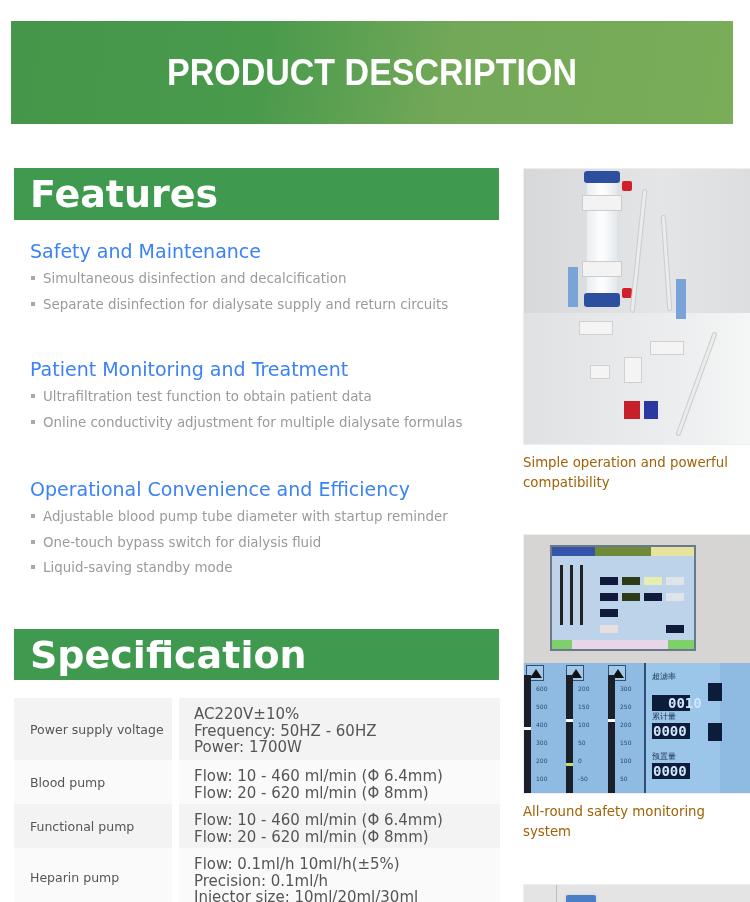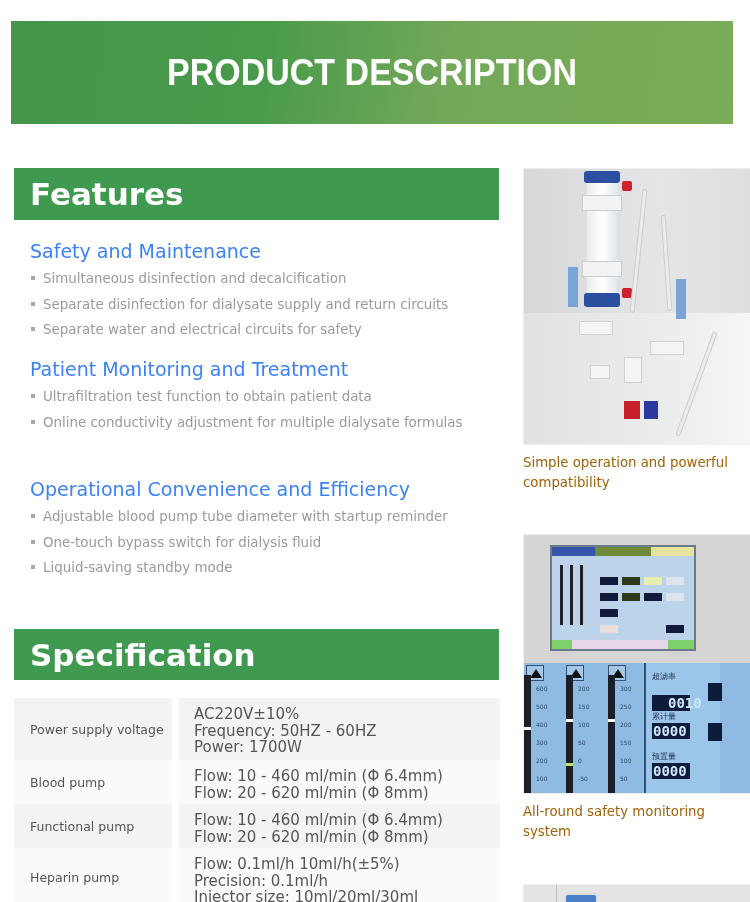--- a/index.html
+++ b/index.html
@@ -14,21 +14,21 @@
   .banner-title {
     font-family: "Liberation Sans", sans-serif; font-weight: bold;
     color: #ffffff; font-size: 34px; letter-spacing: 0px; transform: scaleY(1.08);
   }
 
   .section-bar {
     position: absolute; left: 14px; width: 485px; height: 52px;
     background: #3f9a4f; display: flex; align-items: center; padding-left: 16px;
   }
   .section-bar span {
-    color: #fff; font-family: "DejaVu Sans", sans-serif; font-weight: bold; font-size: 31px;
+    color: #fff; font-family: "DejaVu Sans", sans-serif; font-weight: bold; font-size: 38px;
   }
 
   .feature-group { position: absolute; left: 30px; width: 470px; }
   .feature-heading {
     color: #3b82f6; font-family: "DejaVu Sans", sans-serif; font-weight: normal;
     font-size: 19px; line-height: 26px; margin-bottom: 2px;
   }
   .feature-list { list-style: none; }
   .feature-list li {
     font-size: 13.4px; color: #9a9a9a; line-height: 25.5px; position: relative; padding-left: 13px;
@@ -99,21 +99,20 @@
 
 <div class="section-bar" style="top:168px;">
   <span>Features</span>
 </div>
 
 <div class="feature-group" style="top:238px;">
   <div class="feature-heading">Safety and Maintenance</div>
   <ul class="feature-list">
     <li><i class="bullet"></i><span>Simultaneous disinfection and decalcification</span></li>
     <li><i class="bullet"></i><span>Separate disinfection for dialysate supply and return circuits</span></li>
-    <li><i class="bullet"></i><span>Separate water and electrical circuits for safety</span></li>
   </ul>
 </div>
 
 <div class="feature-group" style="top:356px;">
   <div class="feature-heading">Patient Monitoring and Treatment</div>
   <ul class="feature-list">
     <li><i class="bullet"></i></li>
     <li><i class="bullet"></i><span>Ultrafiltration test function to obtain patient data</span></li>
     <li><i class="bullet"></i><span>Online conductivity adjustment for multiple dialysate formulas</span></li>
   </ul>

